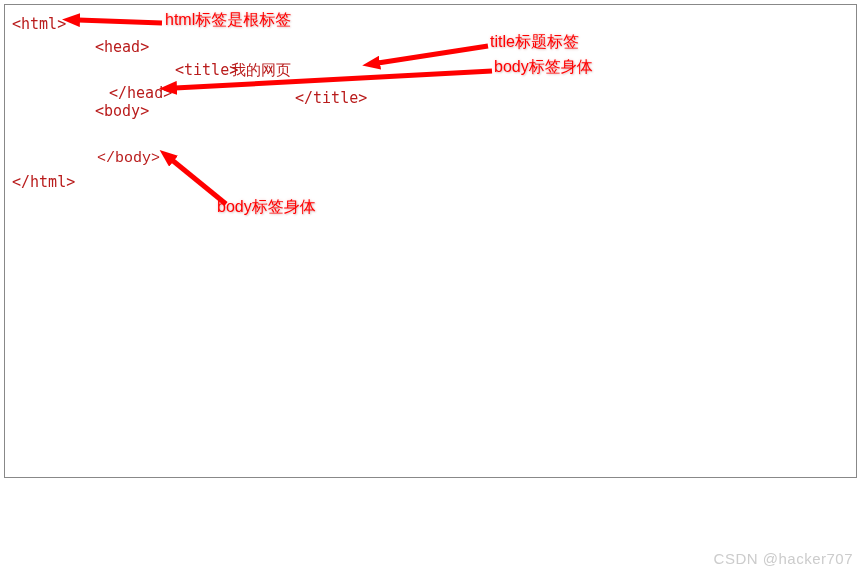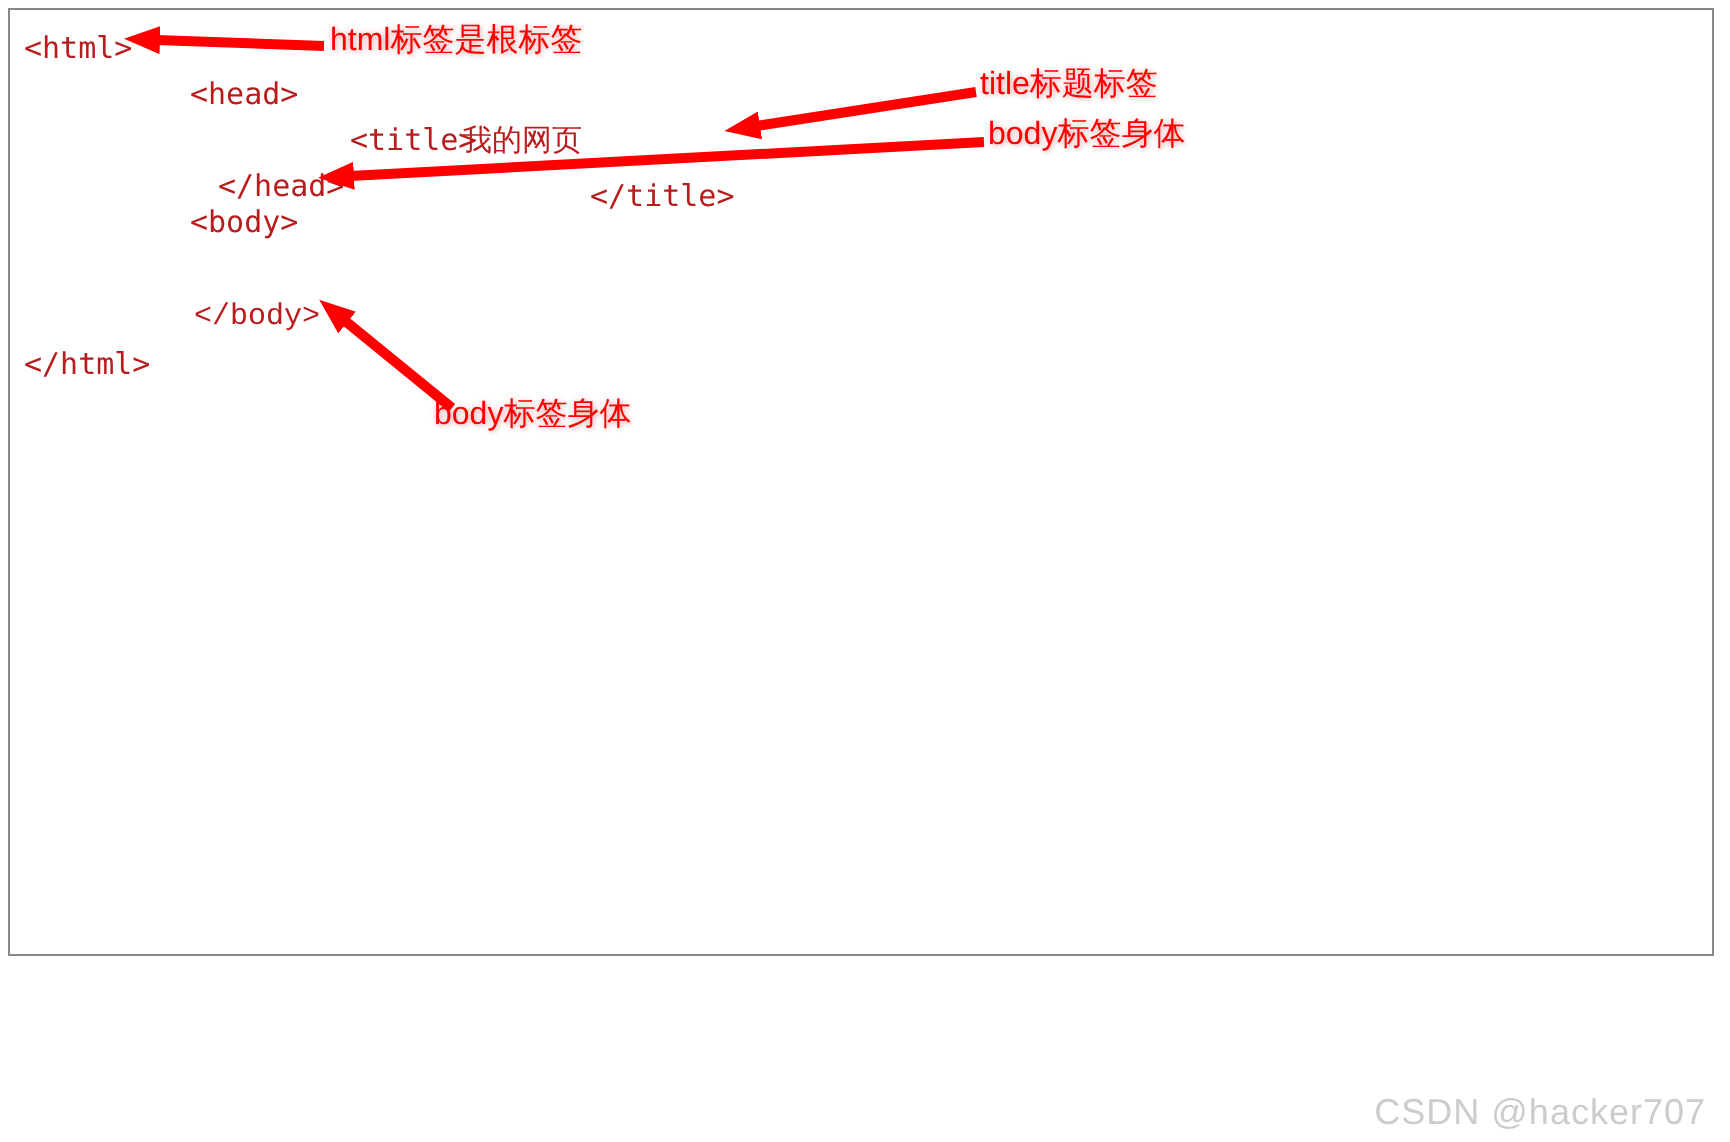--- a/index.html
+++ b/index.html
@@ -38,21 +38,21 @@
     .arrow-layer {
       position: absolute;
       left: 0; top: 0;
       width: 865px; height: 571px;
       pointer-events: none;
     }
     .watermark {
       position: absolute;
       right: 12px;
       bottom: 4px;
-      font-size: 18px;
+      font-size: 15px;
       color: #ccc;
       font-family: Arial, sans-serif;
       letter-spacing: 0.5px;
     }
   </style>
 </head>
 <body>
 
 <div class="canvas">
 

